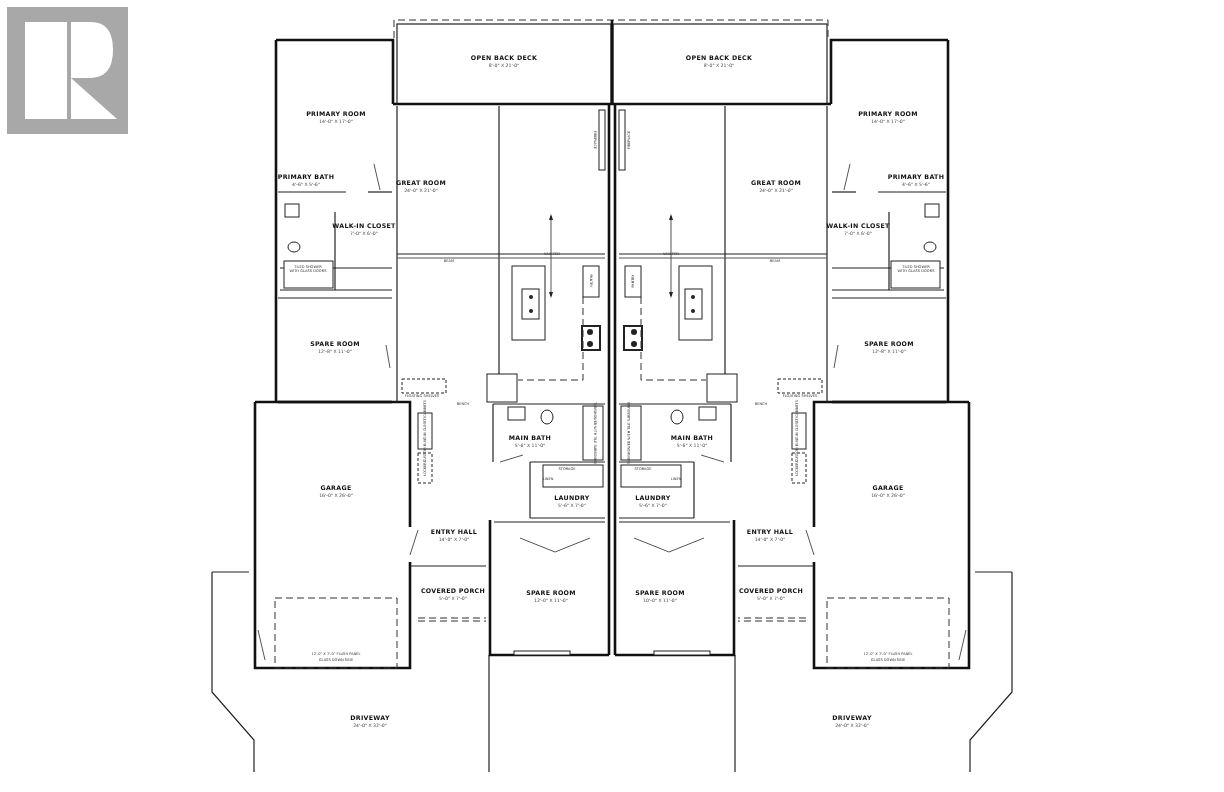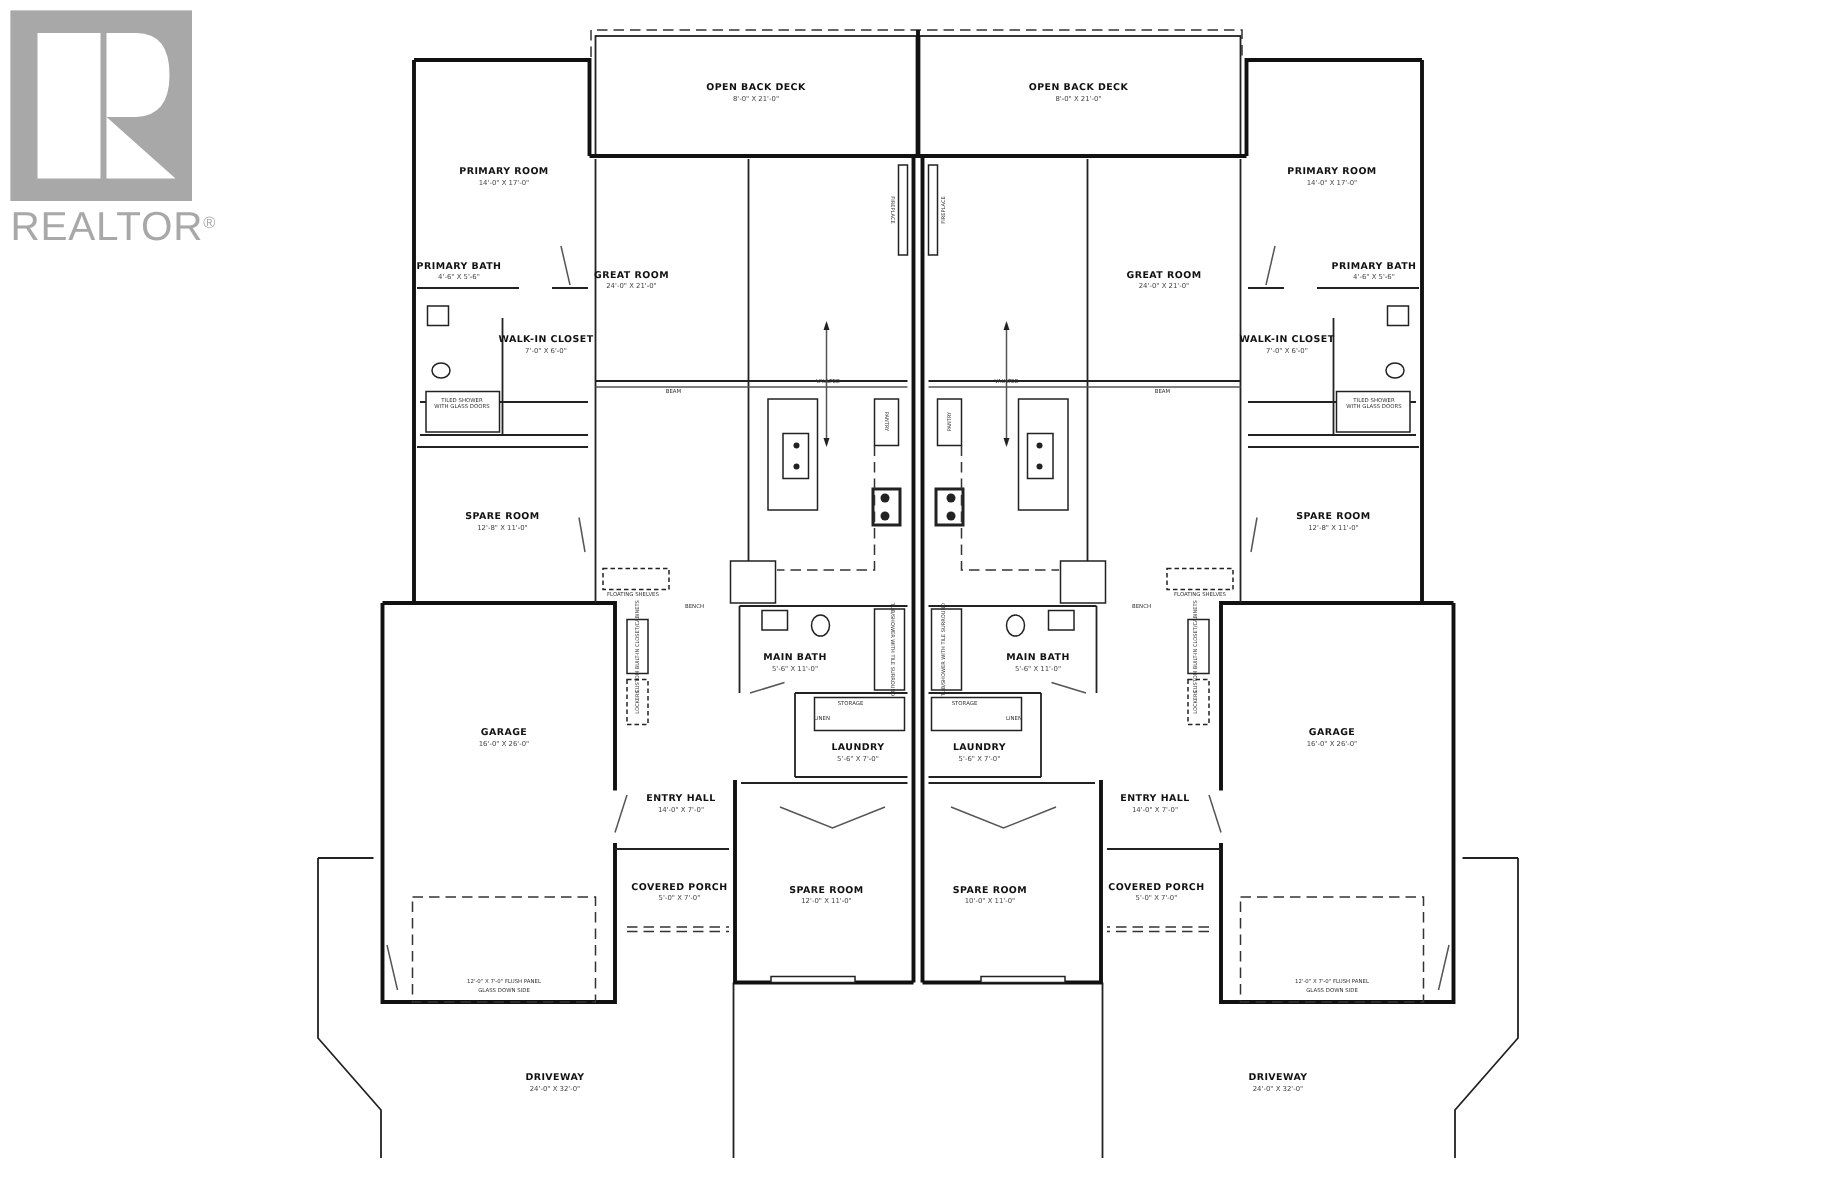--- a/index.html
+++ b/index.html
@@ -317,14 +317,13 @@
 
 <div id="logo">
   <div class="box">
     <svg width="121" height="127" viewBox="0 0 121 127" xmlns="http://www.w3.org/2000/svg">
       <rect x="0" y="0" width="121" height="127" fill="#a8a8a8"></rect>
       <rect x="18" y="15" width="42" height="97" fill="#ffffff"></rect>
       <path d="M64,15 L84,15 Q106,15 106,43 Q106,70 84,71 L64,71 Z" fill="#ffffff"></path>
       <polygon points="64,71 64,112 110,112" fill="#ffffff"></polygon>
     </svg>
   </div>
-  <div class="word"><span>REALTOR</span><span class="reg">®</span></div>
 </div>
 
 </body></html>

